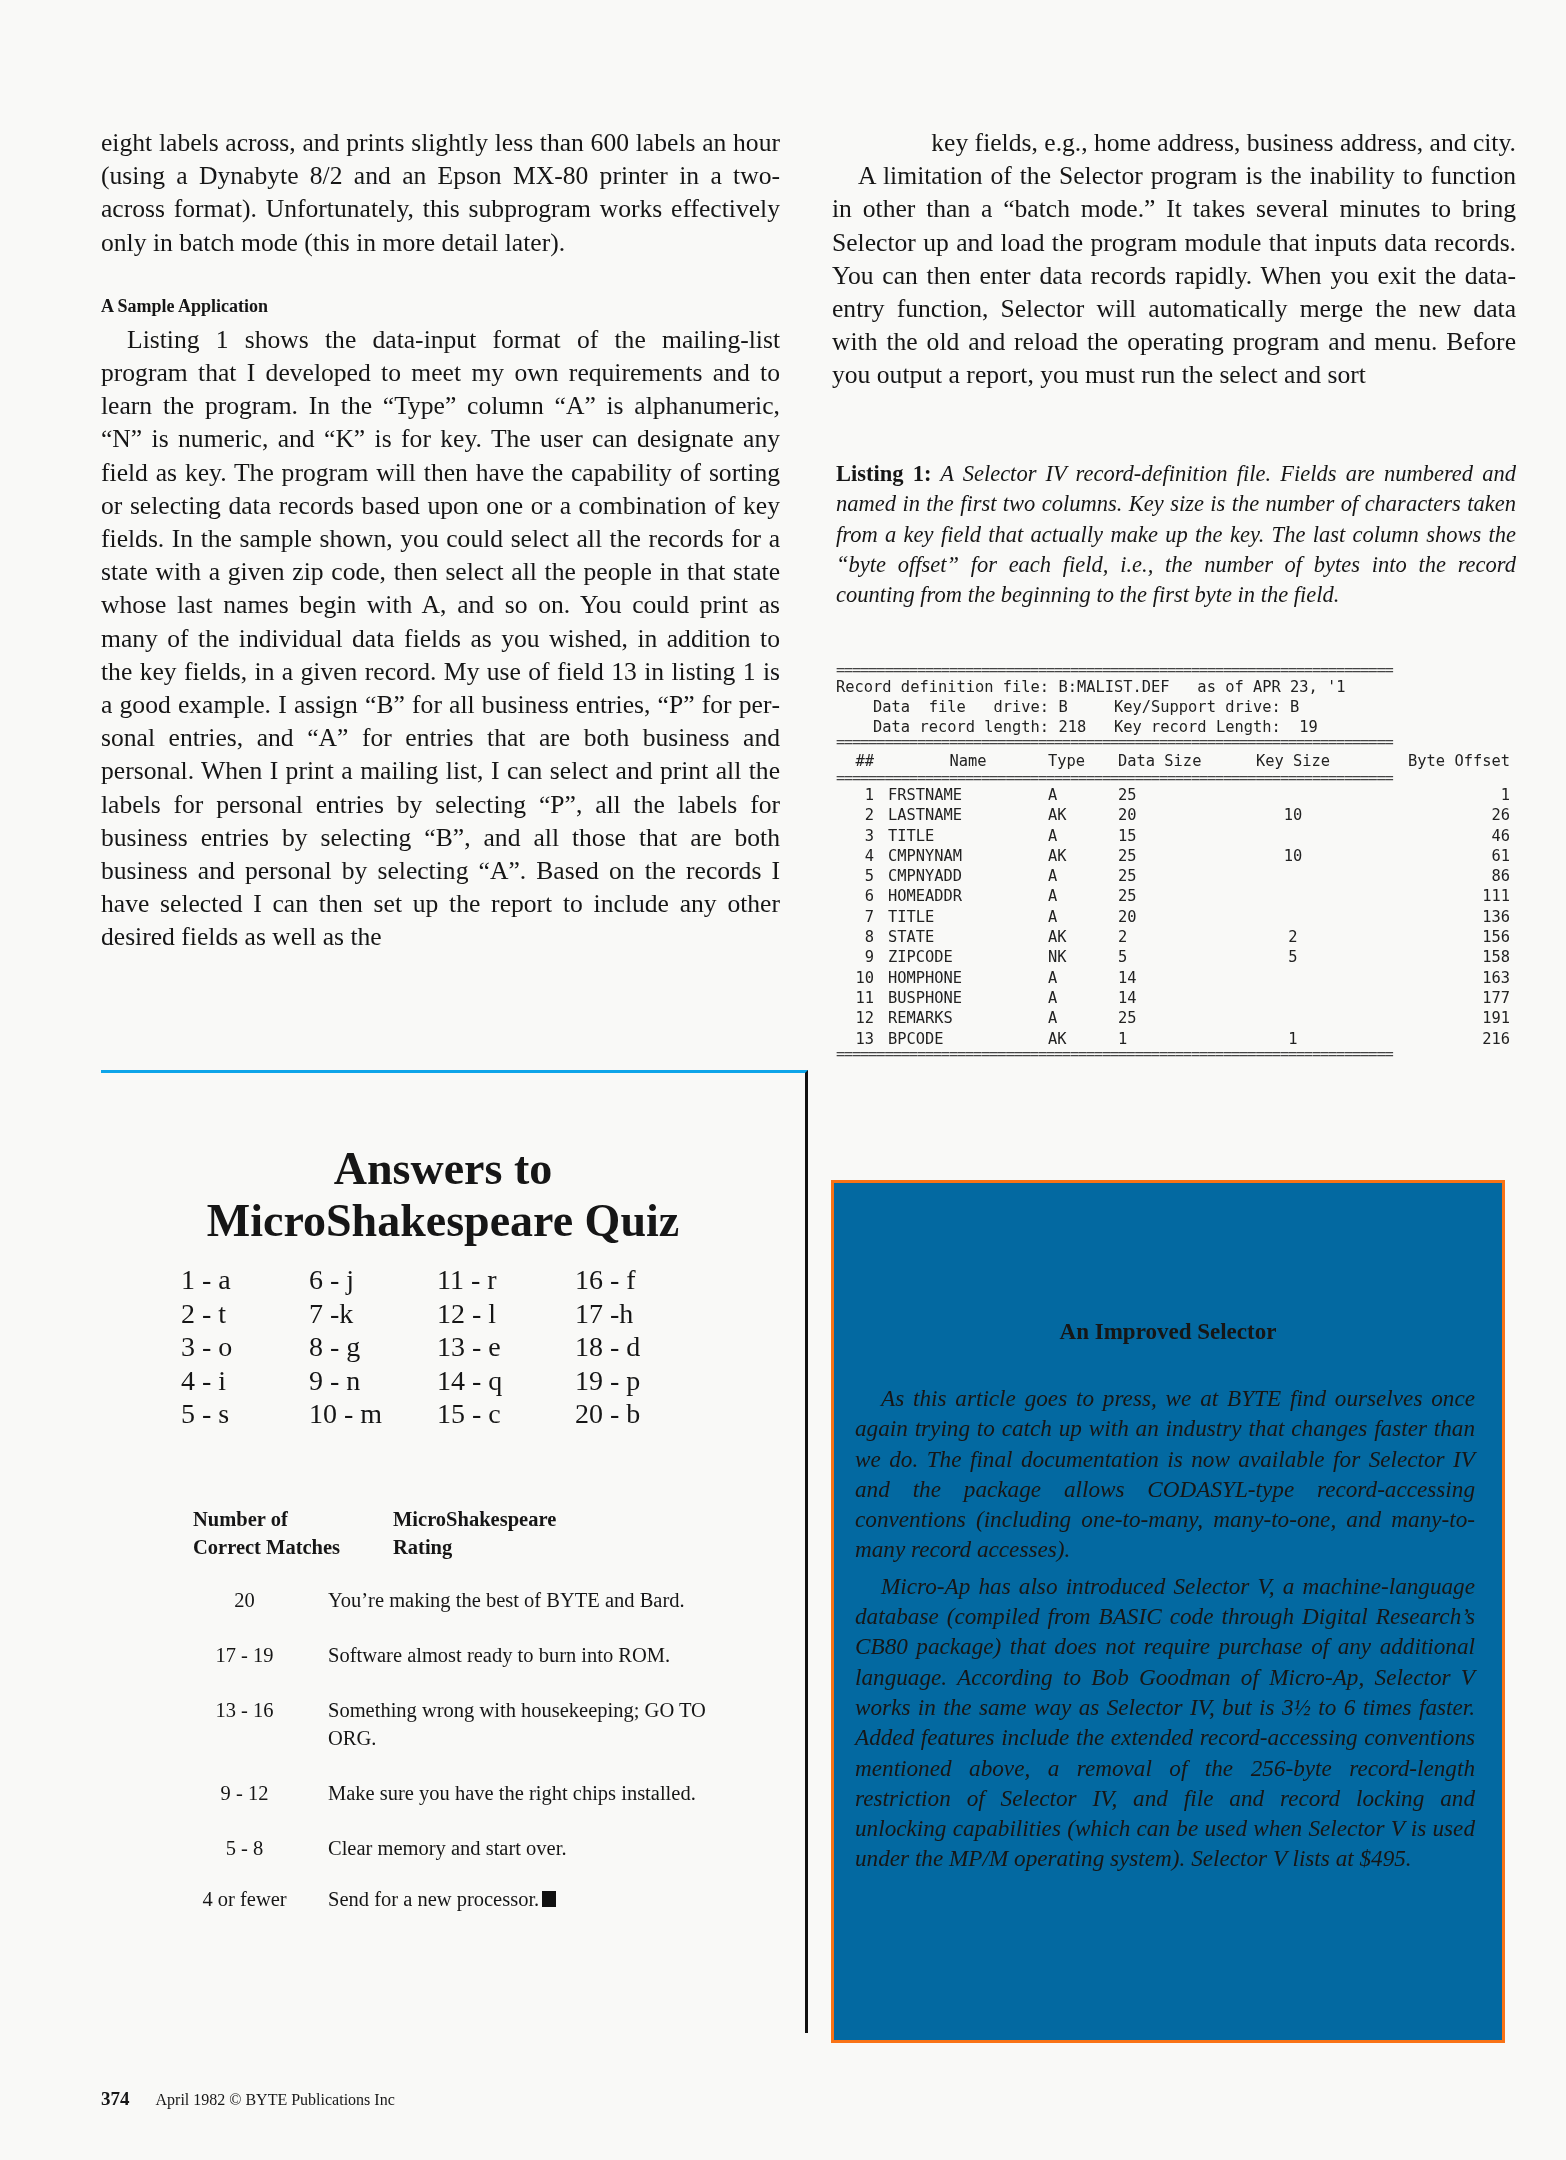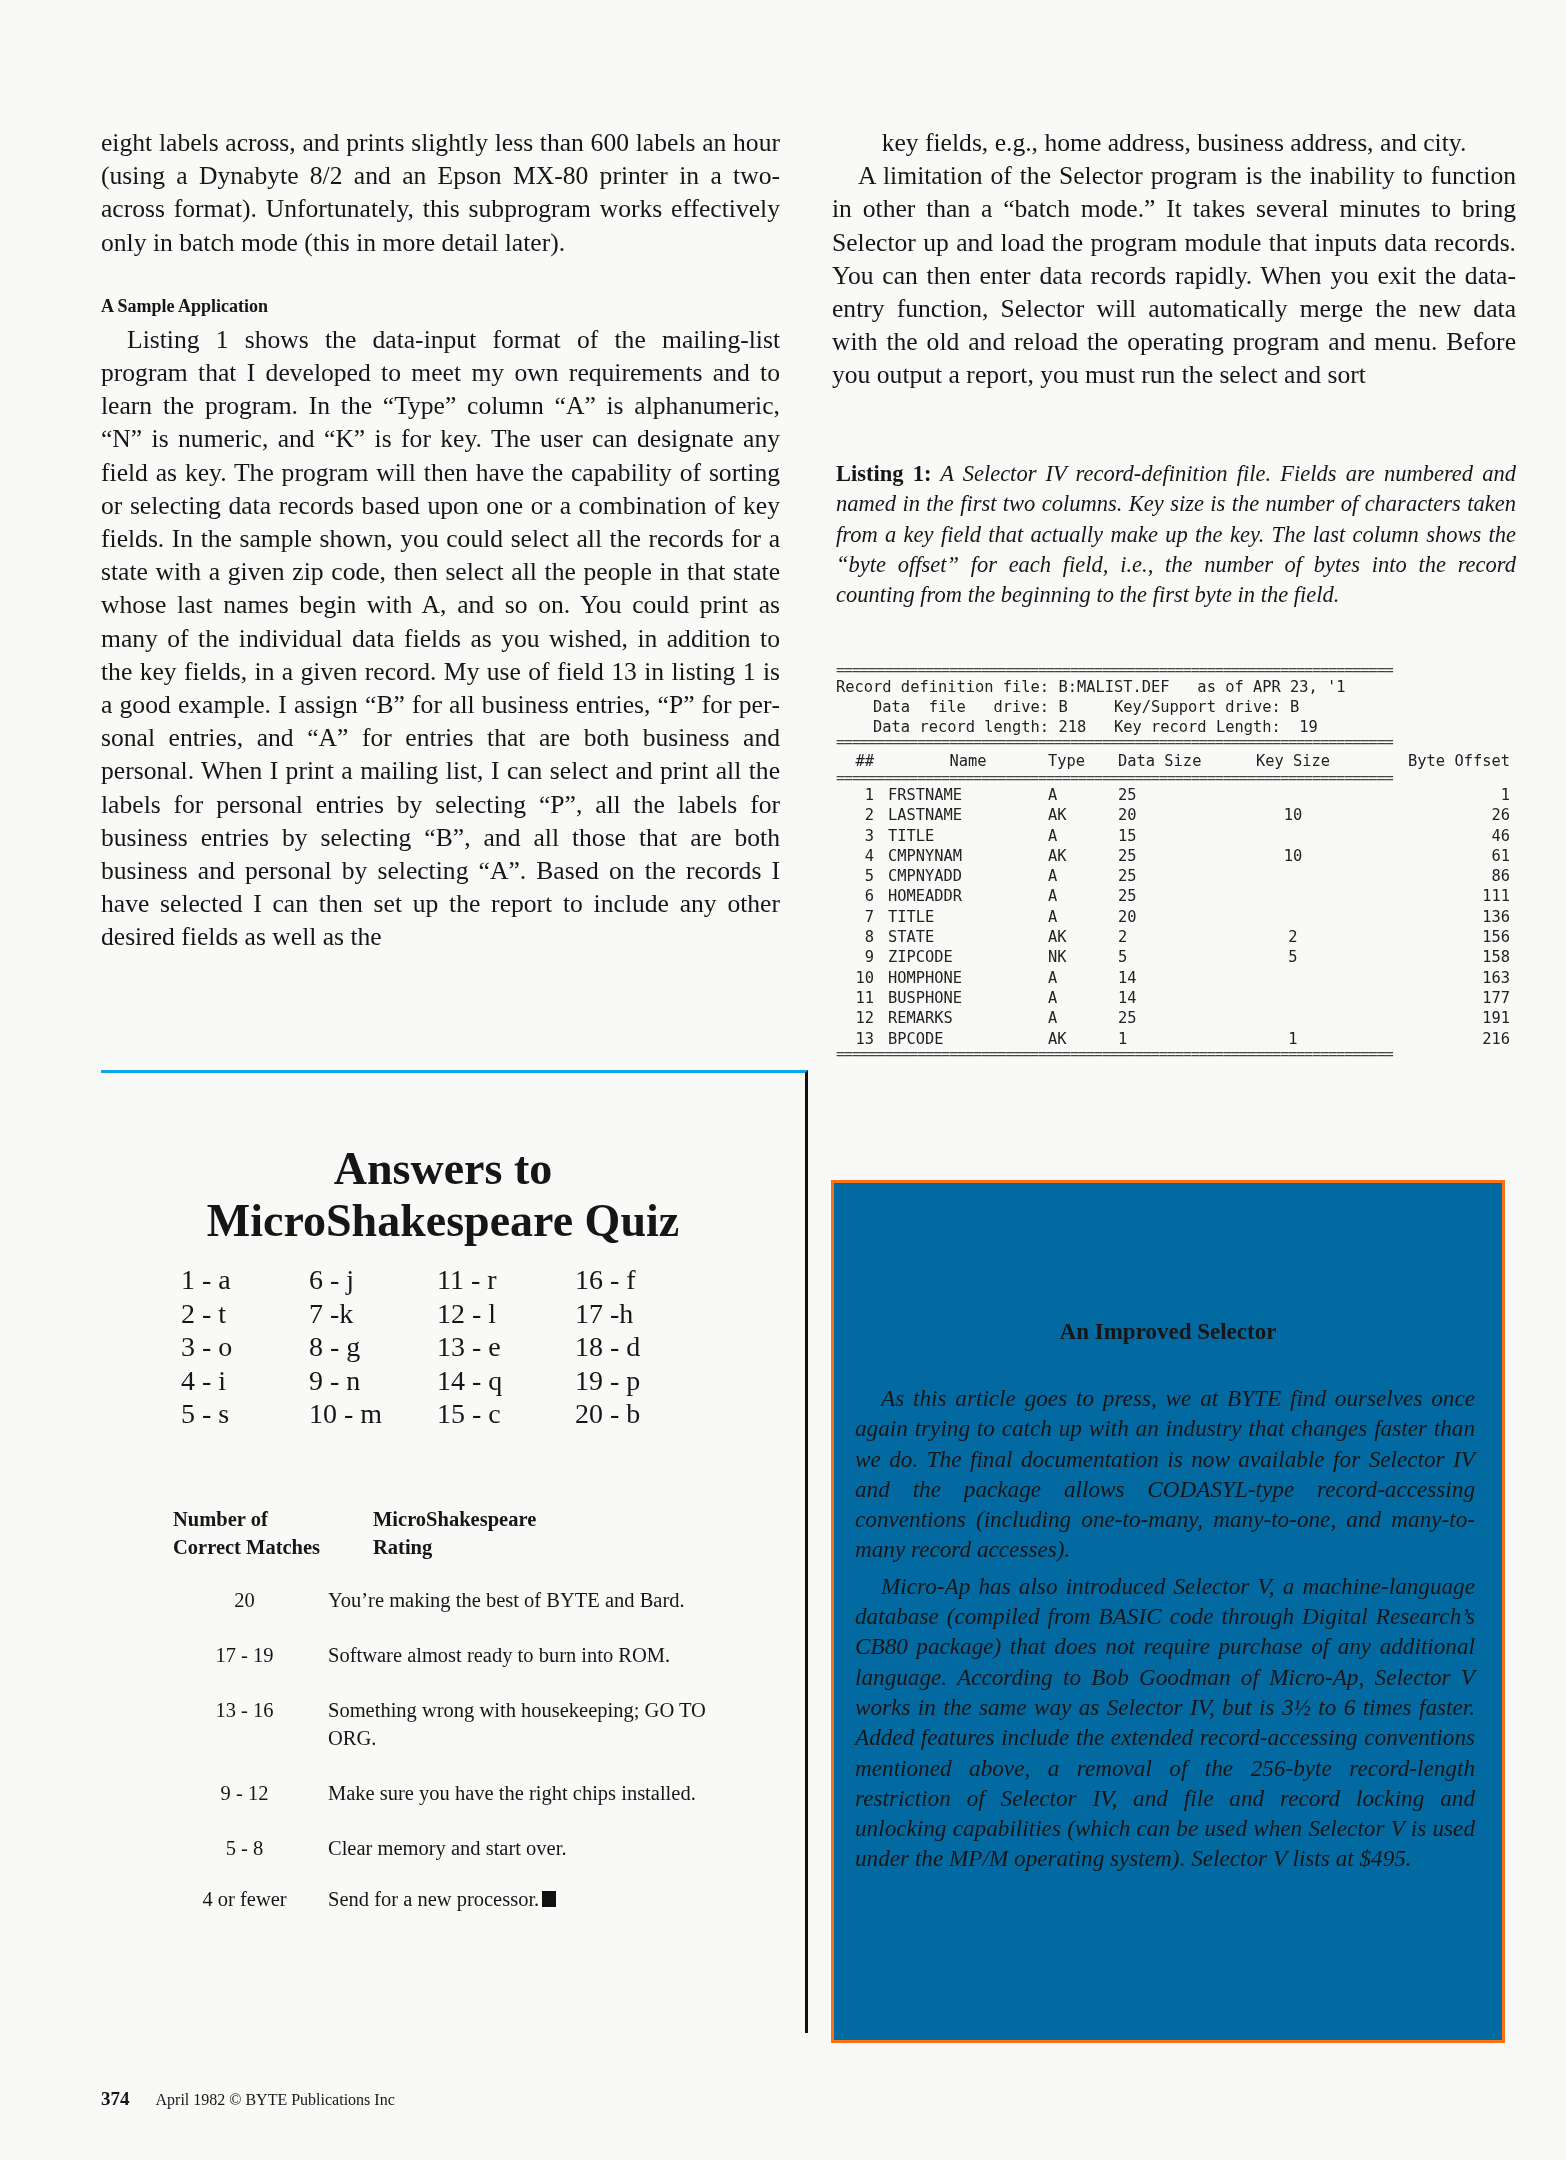--- a/index.html
+++ b/index.html
@@ -27,21 +27,21 @@
   .c-name { width: 160px; text-align: left; }
   .c-type { width: 70px; text-align: left; }
   .c-size { width: 120px; text-align: left; }
   .c-key { width: 110px; text-align: center; }
   .c-off { text-align: right; }
   .tbl th.c-name { text-align: center; }
 
   .quiz-box { position: absolute; left: 101px; top: 1070px; width: 704px; height: 960px; border-top: 3px solid #0ea5e9; border-right: 3px solid #111; }
   .quiz-title { text-align: center; font-size: 46px; line-height: 52px; font-weight: bold; margin: 70px 0 0 0; padding-right: 20px; }
   .answers { position: absolute; left: 80px; top: 190px; display: grid; grid-template-columns: 128px 128px 138px 120px; row-gap: 0; font-size: 28px; line-height: 33.5px; }
-  .rating-head { position: absolute; left: 72px; top: 432px; display: flex; font-size: 20.5px; font-weight: bold; line-height: 28px; }
+  .rating-head { position: absolute; left: 92px; top: 432px; display: flex; font-size: 20.5px; font-weight: bold; line-height: 28px; }
   .rating-head .h1 { width: 200px; }
   .rating-rows { position: absolute; left: 60px; top: 514px; width: 620px; }
   .rating-row { display: flex; font-size: 20.5px; line-height: 27.5px; margin-bottom: 27.5px; }
   .rating-row .range { width: 167px; text-align: center; flex: none; }
   .rating-row .desc { width: 400px; }
   .end-mark { display: inline-block; width: 14px; height: 16px; background: #111; vertical-align: -1px; margin-left: 3px; }
 
   .sidebar-box { position: absolute; left: 831px; top: 1180px; width: 668px; height: 857px; background: #0369a1; border: 3px solid #f97316; }
   .sidebar-title { position: absolute; top: 136px; left: 0; width: 100%; text-align: center; font-size: 23px; font-weight: bold; }
   .sidebar-body { position: absolute; left: 15px; top: 194px; width: 632px; font-size: 23.2px; line-height: 30.3px; font-style: italic; text-align: justify; }
@@ -53,21 +53,21 @@
 </head>
 <body>
 
 <div class="col-left">
   <p class="body-text">eight labels across, and prints slightly less than 600 labels an hour (using a Dynabyte 8/2 and an Epson MX-80 printer in a two-across format). Unfortunately, this sub­program works effectively only in batch mode (this in more detail later).</p>
   <h2 class="section-head">A Sample Application</h2>
   <p class="body-text indent">Listing 1 shows the data-input format of the mailing-list program that I developed to meet my own re­quirements and to learn the program. In the “Type” col­umn “A” is alphanumeric, “N” is numeric, and “K” is for key. The user can designate any field as key. The pro­gram will then have the capability of sorting or selecting data records based upon one or a combination of key fields. In the sample shown, you could select all the records for a state with a given zip code, then select all the people in that state whose last names begin with A, and so on. You could print as many of the individual data fields as you wished, in addition to the key fields, in a given record. My use of field 13 in listing 1 is a good example. I assign “B” for all business entries, “P” for per­sonal entries, and “A” for entries that are both business and personal. When I print a mailing list, I can select and print all the labels for personal entries by selecting “P”, all the labels for business entries by selecting “B”, and all those that are both business and personal by selecting “A”. Based on the records I have selected I can then set up the report to include any other desired fields as well as the</p>
 </div>
 
 <div class="col-right">
-  <p class="body-text" style="text-align:center">key fields, e.g., home address, business address, and city.</p>
+  <p class="body-text" style="text-align:right">key fields, e.g., home address, business address, and city.</p>
   <p class="body-text indent">A limitation of the Selector program is the inability to function in other than a “batch mode.” It takes several minutes to bring Selector up and load the program module that inputs data records. You can then enter data records rapidly. When you exit the data-entry function, Selector will automatically merge the new data with the old and reload the operating program and menu. Before you output a report, you must run the select and sort</p>
 </div>
 
 <p class="caption">
   <span class="cap-label">Listing 1:</span>
   <span>A Selector IV record-definition file. Fields are numbered and named in the first two columns. Key size is the number of characters taken from a key field that actually make up the key. The last column shows the “byte offset” for each field, i.e., the number of bytes into the record counting from the beginning to the first byte in the field.</span>
 </p>
 
 <div class="listing">
   <div class="rule">=====================================================================</div>

